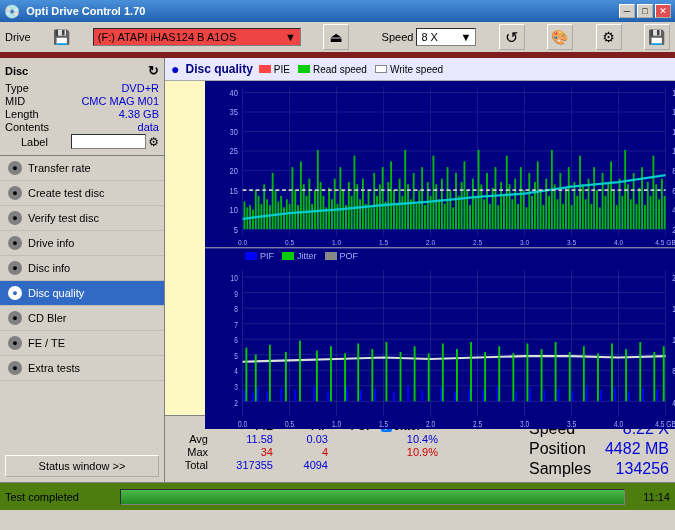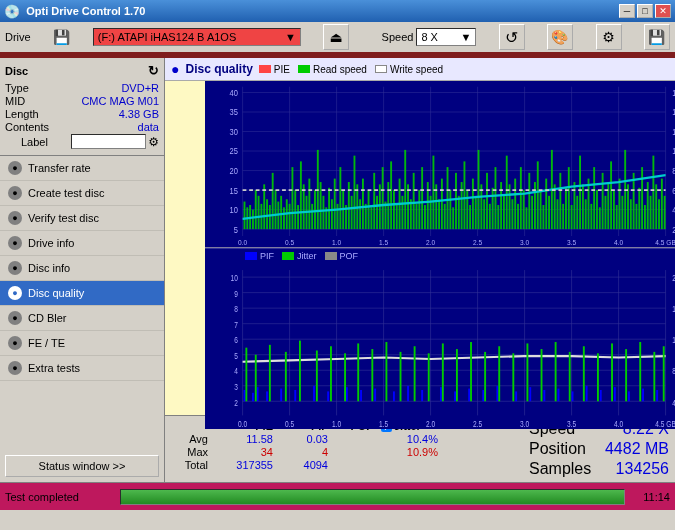--- a/index.html
+++ b/index.html
@@ -210,21 +210,21 @@
       border: 1px outset #fff;
       padding: 3px;
       cursor: pointer;
       font-size: 11px;
       text-align: center;
     }
 
     
     .status-bar {
       height: 28px;
-      background: #be185d;
+      background: #4d7c0f;
       border-top: 1px solid #808080;
       display: flex;
       align-items: center;
       padding: 0 5px;
       gap: 5px;
     }
     .status-text { font-size: 11px; width: 110px; }
     .progress-bar {
       flex: 1;
       height: 16px;

